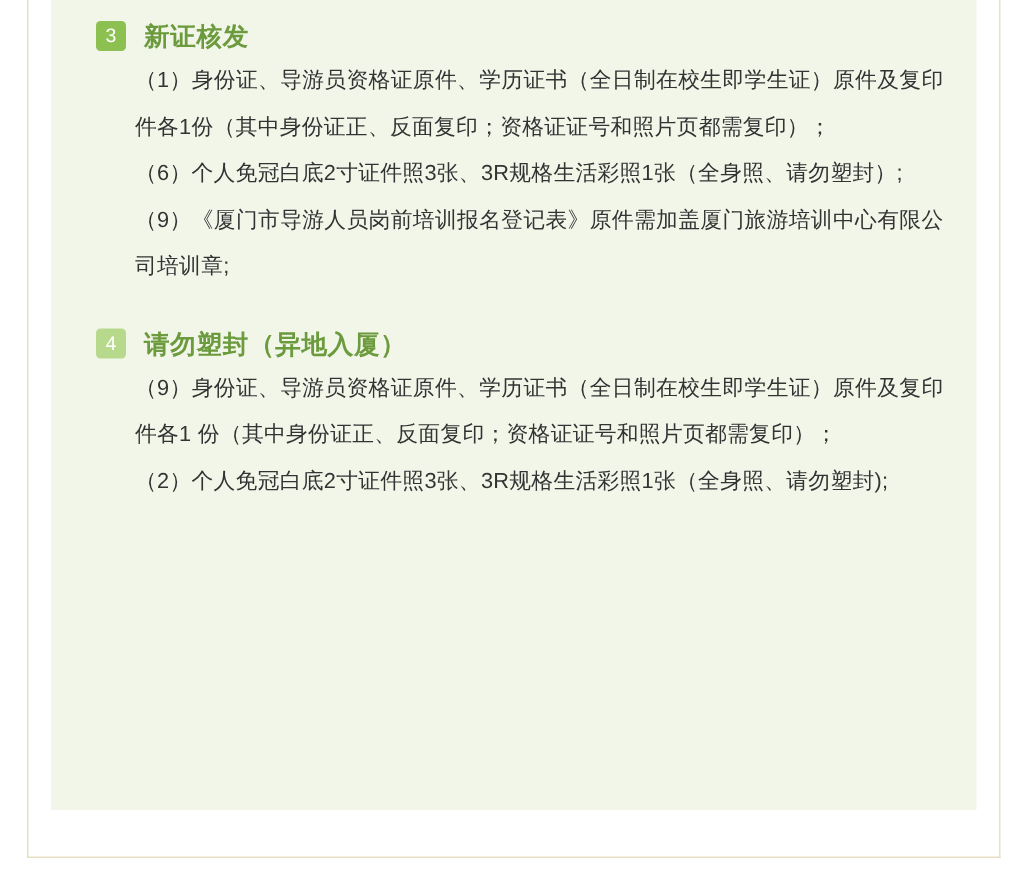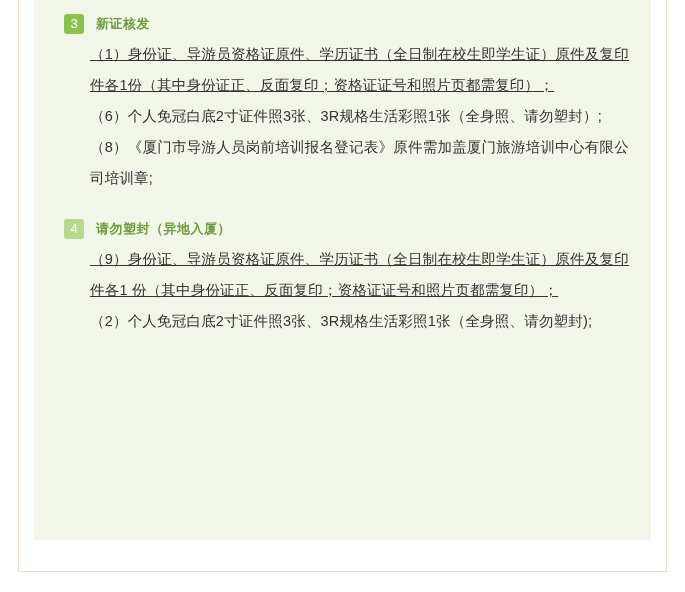--- a/index.html
+++ b/index.html
@@ -63,58 +63,57 @@
     border-radius: 3px;
     font-family: "Liberation Sans", sans-serif;
     flex: 0 0 auto;
   }
   .num-badge.pale {
     background: #b6d98c;
   }
   .section-title {
     margin-left: 12px;
     color: #6c9b3e;
-    font-size: 13px;
+    font-size: 17px;
     font-weight: bold;
     font-family: "Liberation Sans", sans-serif;
     letter-spacing: 0.5px;
   }
   .para {
     color: #333333;
     font-size: 14.5px;
     line-height: 31px;
     font-family: "Liberation Sans", sans-serif;
     padding: 0 22px 0 56px;
     text-align: justify;
     text-justify: inter-ideograph;
     letter-spacing: 0.2px;
   }
   .para-first-indent {
     text-indent: 0;
-    text-decoration: underline;
   }
   .sec1 { padding-top: 9px; }
   .sec2 { padding-top: 20px; }
   .gap-bottom { height: 10px; }
 </style>
 </head>
 <body>
 
 <div class="page">
   <div class="outer-frame"></div>
   <div class="inner-panel">
 
     <div class="section sec1">
       <div class="section-header">
         <div class="num-badge">3</div>
         <div class="section-title">新证核发</div>
       </div>
       <div class="para para-first-indent">（1）身份证、导游员资格证原件、学历证书（全日制在校生即学生证）原件及复印件各1份（其中身份证正、反面复印；资格证证号和照片页都需复印）；</div>
       <div class="para">（6）个人免冠白底2寸证件照3张、3R规格生活彩照1张（全身照、请勿塑封）;</div>
-      <div class="para">（8）《厦门市导游人员岗前培训报名登记表》原件需加盖厦门旅游培训中心有限公司培训章;</div>
+      <div class="para">（9）《厦门市导游人员岗前培训报名登记表》原件需加盖厦门旅游培训中心有限公司培训章;</div>
     </div>
 
     <div class="section sec2">
       <div class="section-header">
         <div class="num-badge pale">4</div>
         <div class="section-title">请勿塑封（异地入厦）</div>
       </div>
       <div class="para para-first-indent">（9）身份证、导游员资格证原件、学历证书（全日制在校生即学生证）原件及复印件各1 份（其中身份证正、反面复印；资格证证号和照片页都需复印）；</div>
       <div class="para">（2）个人免冠白底2寸证件照3张、3R规格生活彩照1张（全身照、请勿塑封);</div>
       <div class="gap-bottom"></div>

